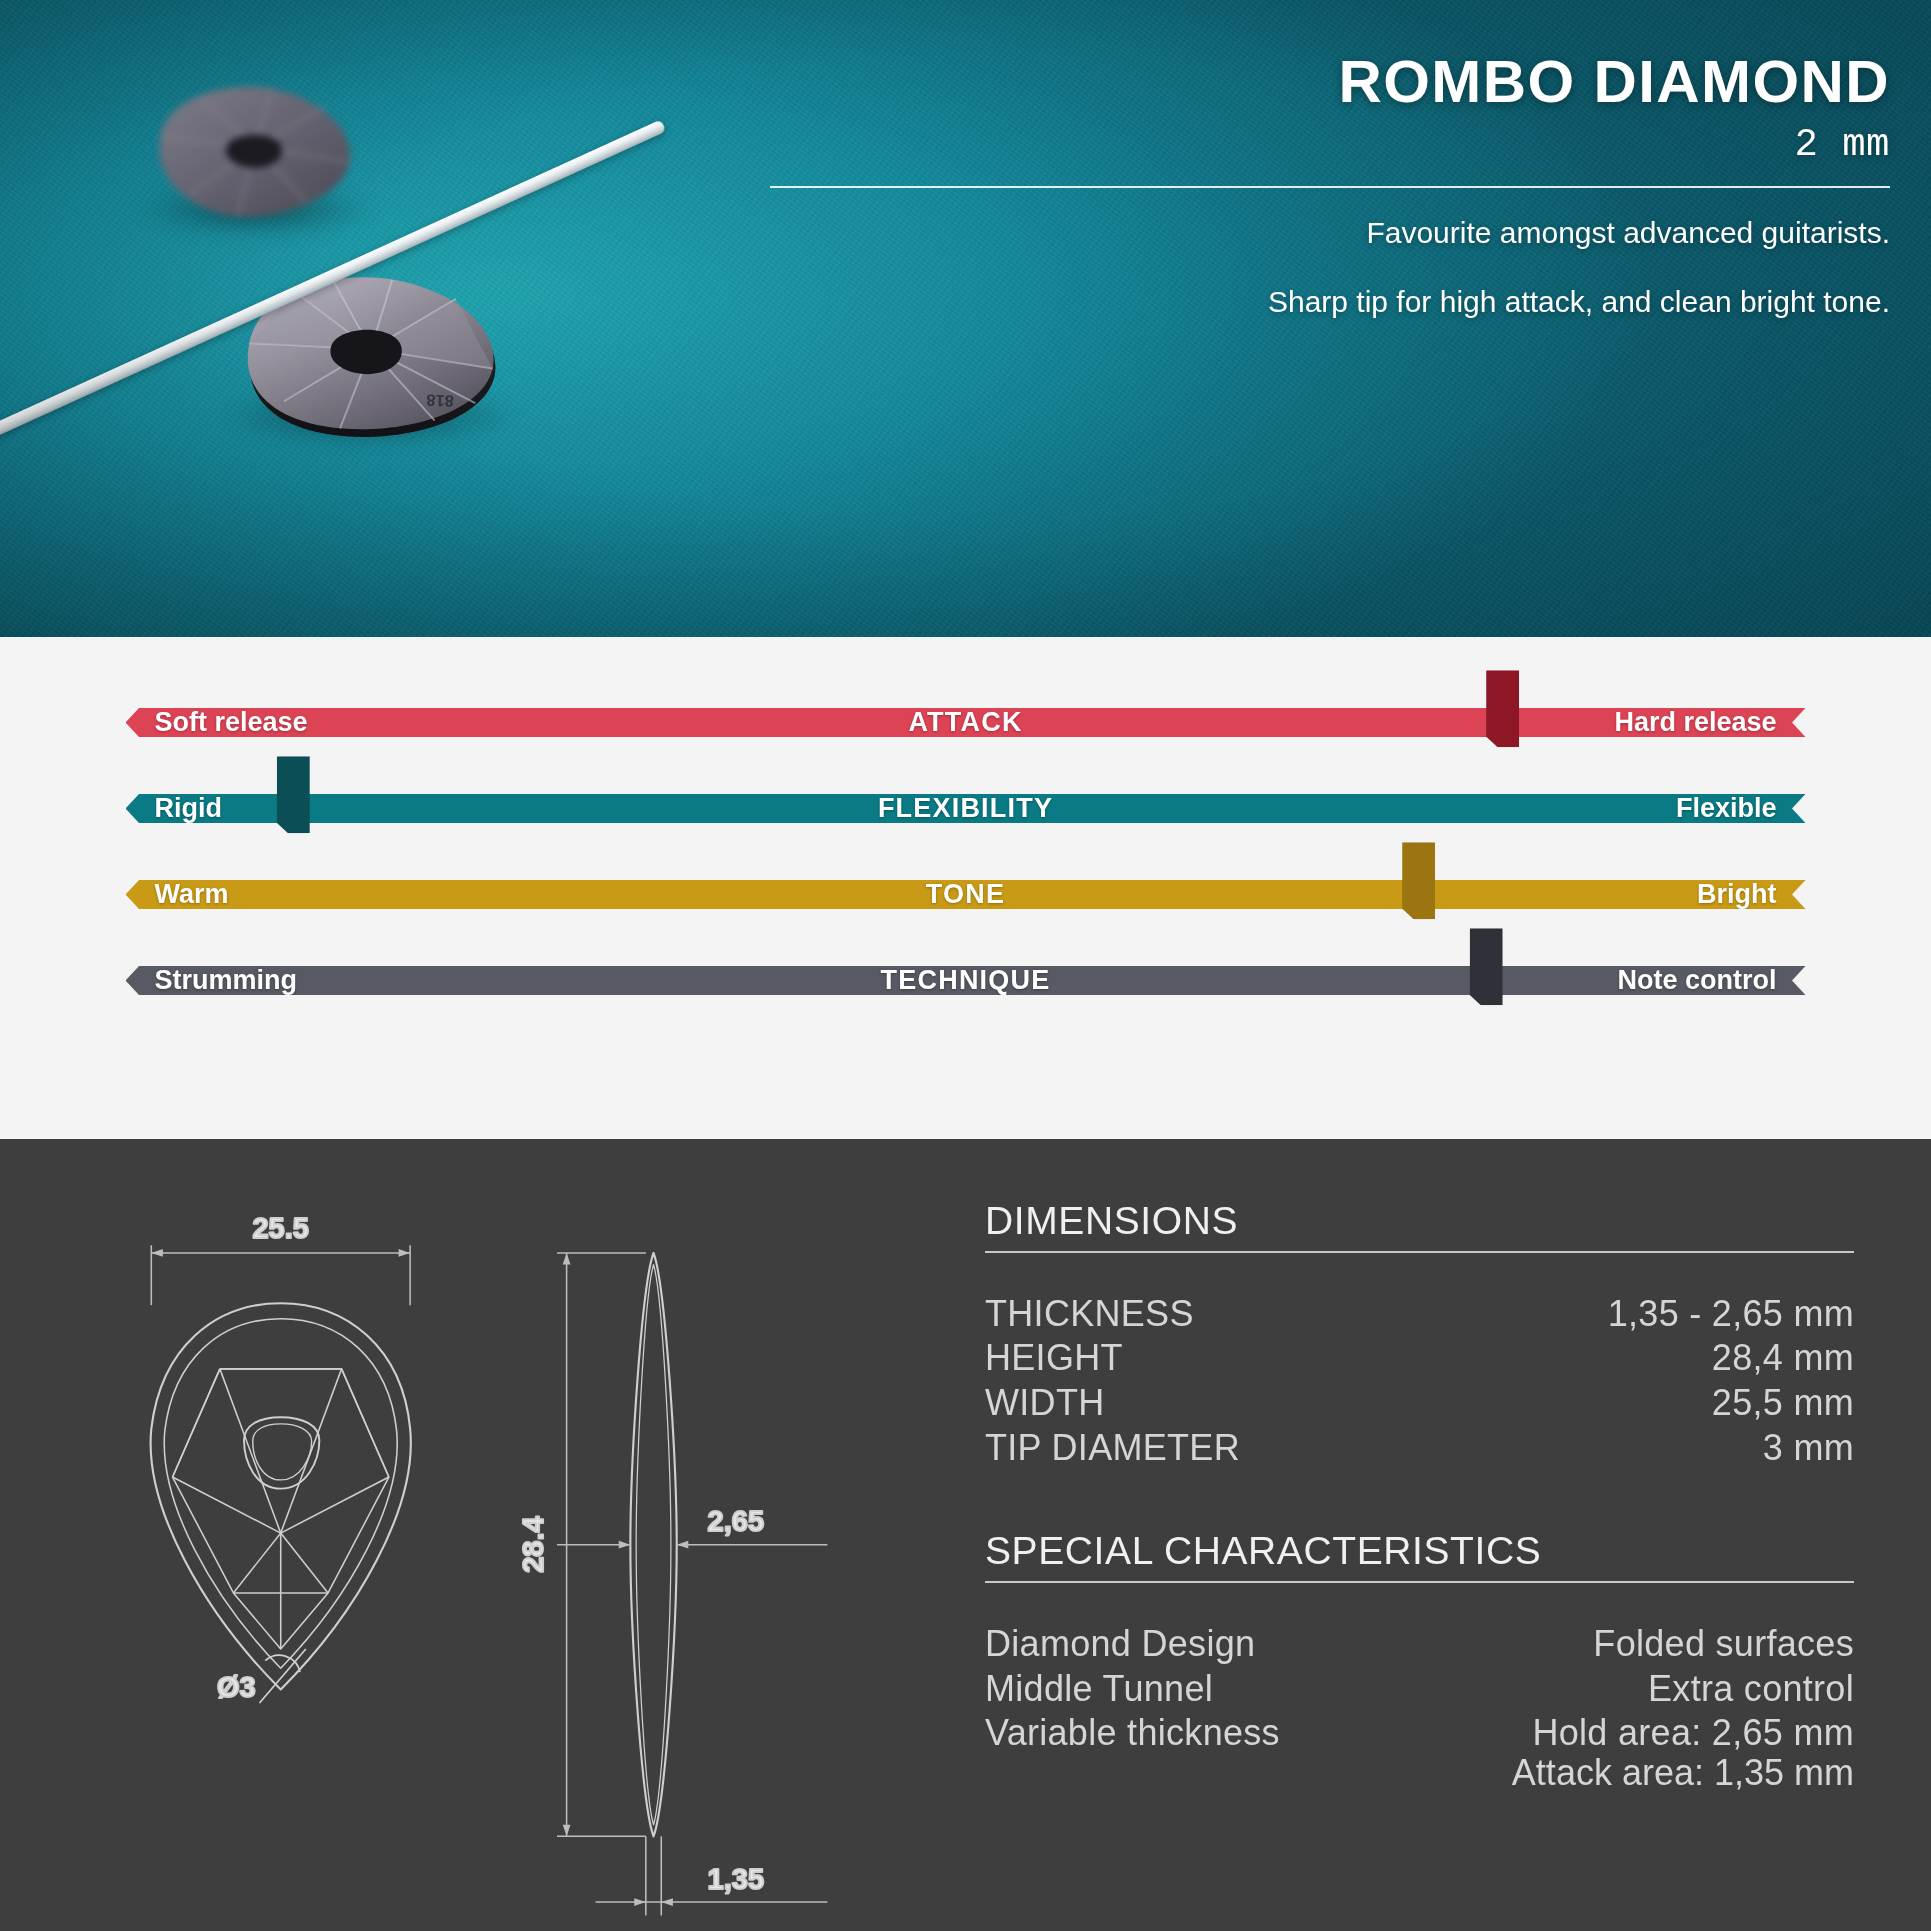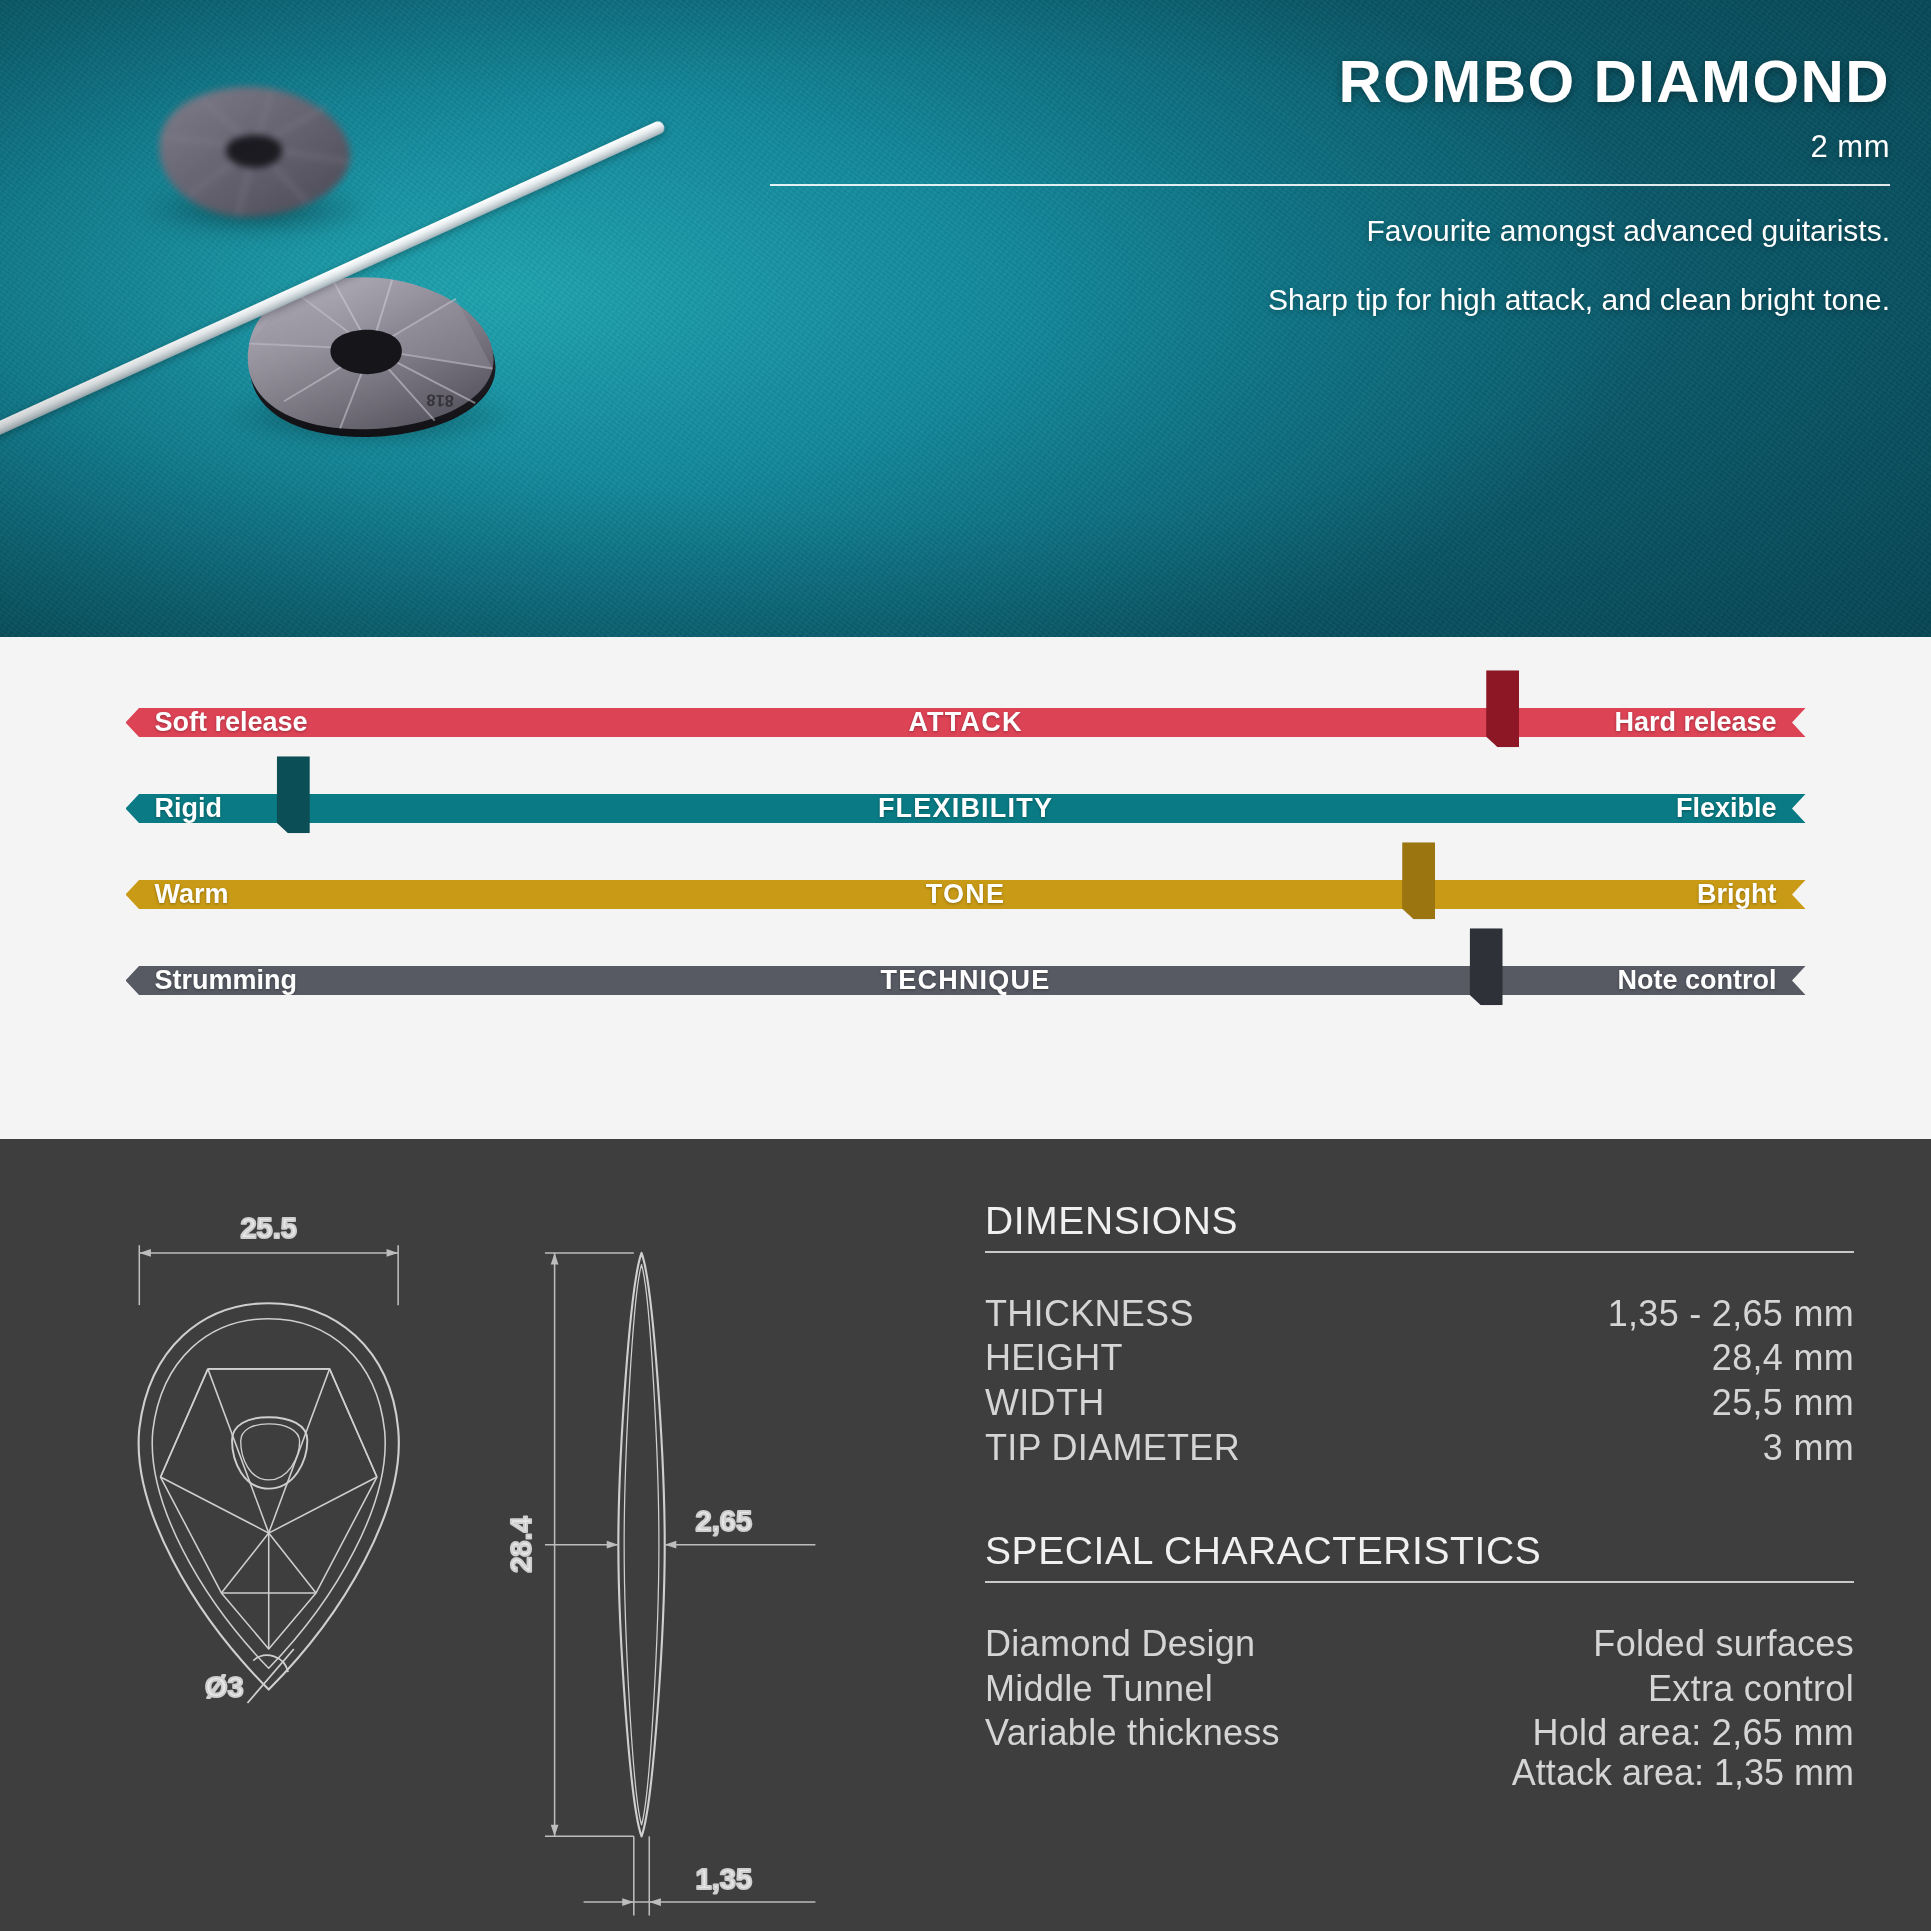--- a/index.html
+++ b/index.html
@@ -49,22 +49,23 @@
   }
   .sh-back { left:135px; top:183px; width:241px; height:54px; filter:blur(8.7px); }
   .sh-front { left:220px; top:384px; width:301px; height:64px; filter:blur(7.7px); }
 
   .hero-text { position:absolute; right:41px; top:50px; width:1120px; text-align:right; color:#fff; }
   .title {
     font-size:60px; font-weight:700; letter-spacing:1.4px; line-height:1.05;
     text-shadow:0 1.9px 9.7px rgba(0,0,0,.38);
   }
   .subtitle {
-    font-size:31px; font-weight:400; margin-top:16px; letter-spacing:0.5px;
+    font-size:39px; font-weight:400; margin-top:10px; letter-spacing:0.5px;
     text-shadow:0 1.9px 7.7px rgba(0,0,0,.35);
+    font-family:Liberation Mono, monospace;
   }
   .hero-rule { height:1.9px; background:rgba(255,255,255,.88); margin:19.3px 0 25px auto; width:100%; }
   .hero-p {
     font-size:30px; line-height:1.34; font-weight:400;
     text-shadow:0 1.9px 6.8px rgba(0,0,0,.35);
   }
   .hero-p + .hero-p { margin-top:29px; }
 
   
   .sliders { position:relative; width:1931px; height:502px; background:#f4f4f4; padding:44px 0 0 0; }
@@ -91,21 +92,21 @@
   .b-flex     { background:#0a7b84; }
   .m-flex     { background:#0c4e55; }
   .b-tone     { background:#c99a15; }
   .m-tone     { background:#9a7510; }
   .b-tech     { background:#575a63; }
   .m-tech     { background:#2f3138; }
 
   
   .specs { position:relative; width:1931px; height:792px; background:#3e3e3e; color:#d9d9d9; }
 
-  .drawings { position:absolute; left:4px; top:0; width:966px; height:716px; }
+  .drawings { position:absolute; left:16px; top:0; width:966px; height:716px; }
   .drawings svg { position:absolute; left:0; top:0; }
   .dim-txt { fill:#e8e8e8; font-family:"Liberation Sans", sans-serif; font-weight:700; }
 
   .info { position:absolute; left:985px; top:60px; width:869px; }
   .sec-title { font-size:39px; color:#f0f0f0; letter-spacing:0.6px; font-weight:400; }
   .sec-rule { height:1.9px; background:#c9c9c9; margin:7.7px 0 42px 0; }
   .row { display:flex; justify-content:space-between; align-items:baseline; font-size:36px; line-height:1.08; color:#d5d5d5; font-weight:400; }
   .row + .row { margin-top:5.8px; }
   .row .k { letter-spacing:0.3px; }
   .row .v { letter-spacing:0.3px; }

